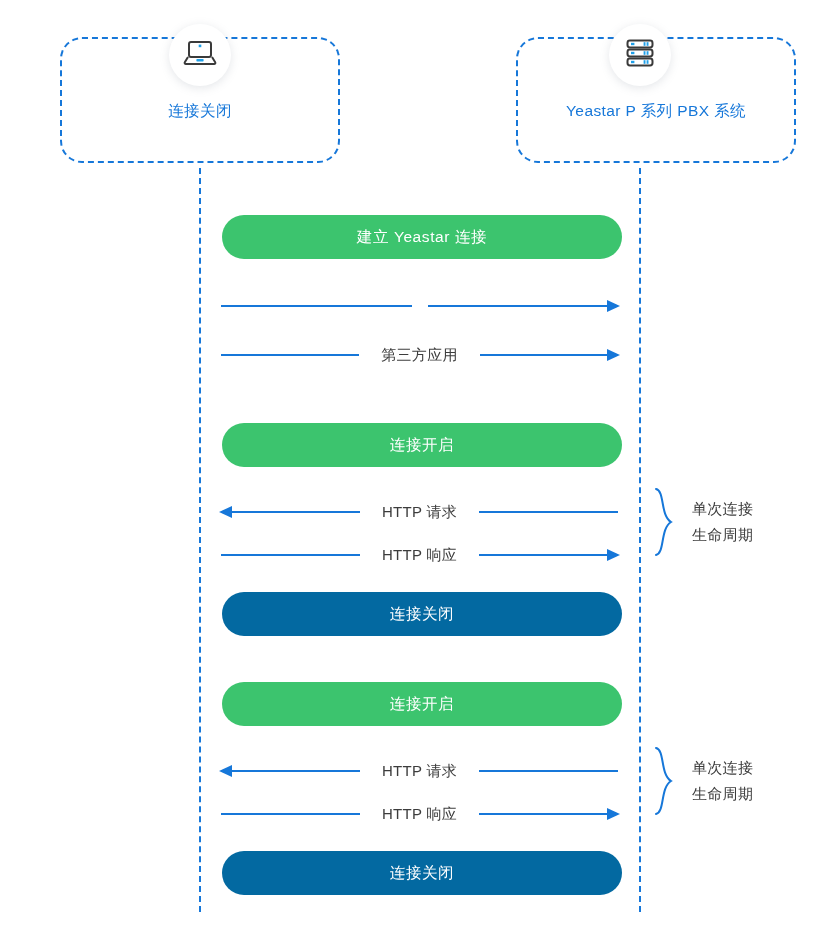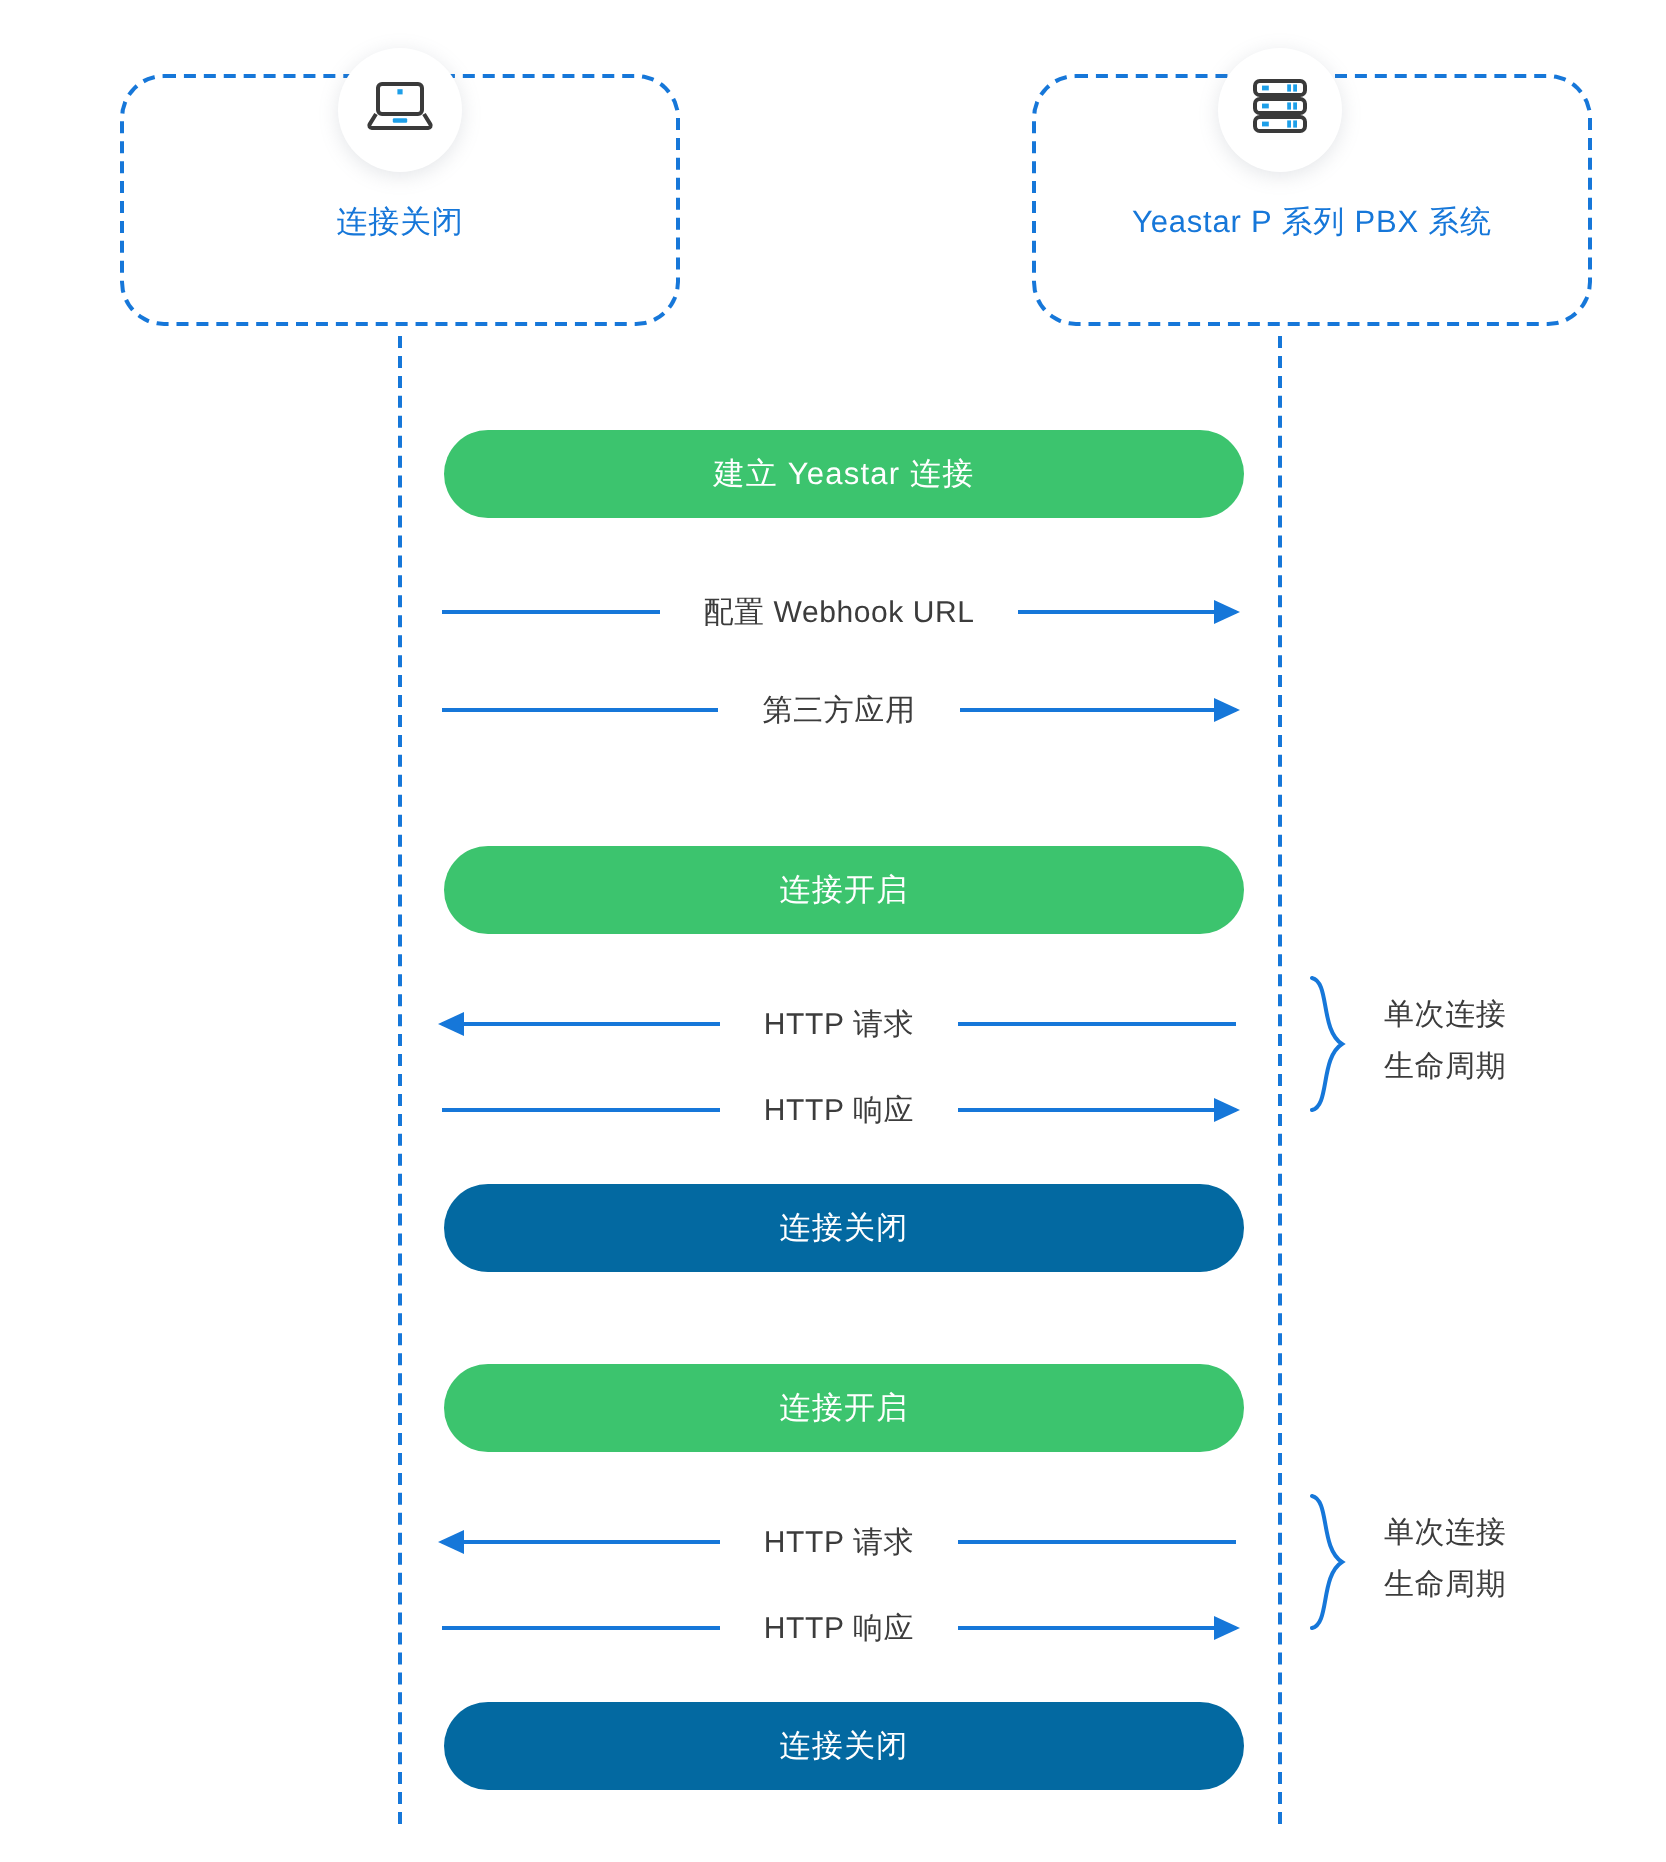--- a/index.html
+++ b/index.html
@@ -150,21 +150,20 @@
     z-index: 3;
   }
   .brace-svg { flex: 0 0 auto; display: block; }
   .lifecycle-text {
     margin-left: 14px;
     font-size: 15px;
     color: #3c3c3c;
     line-height: 1.75;
     white-space: nowrap;
     letter-spacing: 0.3px;
-    font-family: Liberation Mono, monospace;
   }
   .lifecycle-text span { display: block; }
 </style>
 </head>
 <body>
 
 <div class="lifeline lifeline-left"></div>
 <div class="lifeline lifeline-right"></div>
 
 <div class="actor-box actor-left">
@@ -202,21 +201,20 @@
     </svg>
   </span>
 </div>
 
 <div class="bar bar-open" style="top:215px">
   <span>建立  Yeastar  连接</span>
 </div>
 
 <div class="msg-row" style="top:294px">
   <div class="msg-seg seg-left"></div>
-  <div class="msg-label">配置 Webhook URL</div>
   <div class="msg-seg seg-right">
     <span class="arrowhead arrow-to-right"></span>
   </div>
 </div>
 
 <div class="msg-row" style="top:343px">
   <div class="msg-seg seg-left"></div>
   <div class="msg-label">第三方应用</div>
   <div class="msg-seg seg-right">
     <span class="arrowhead arrow-to-right"></span>

